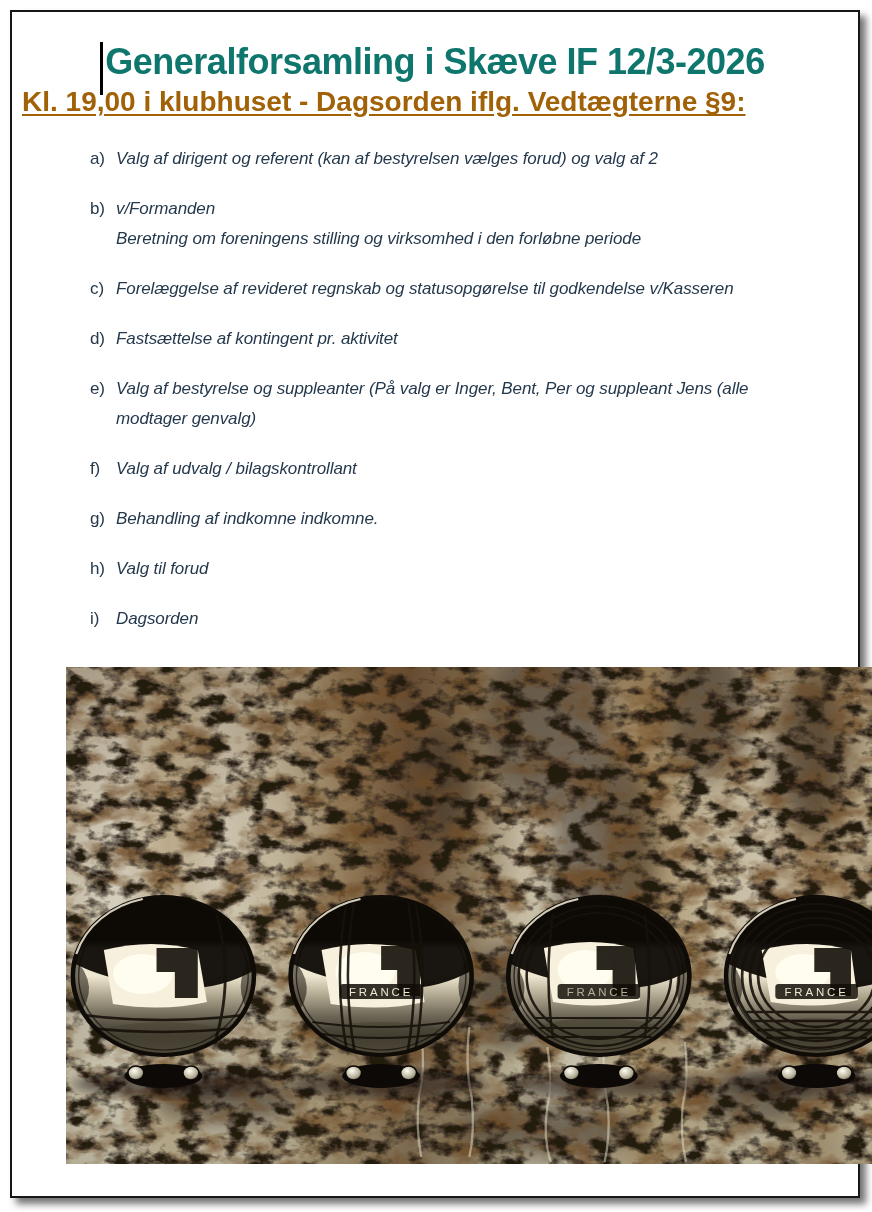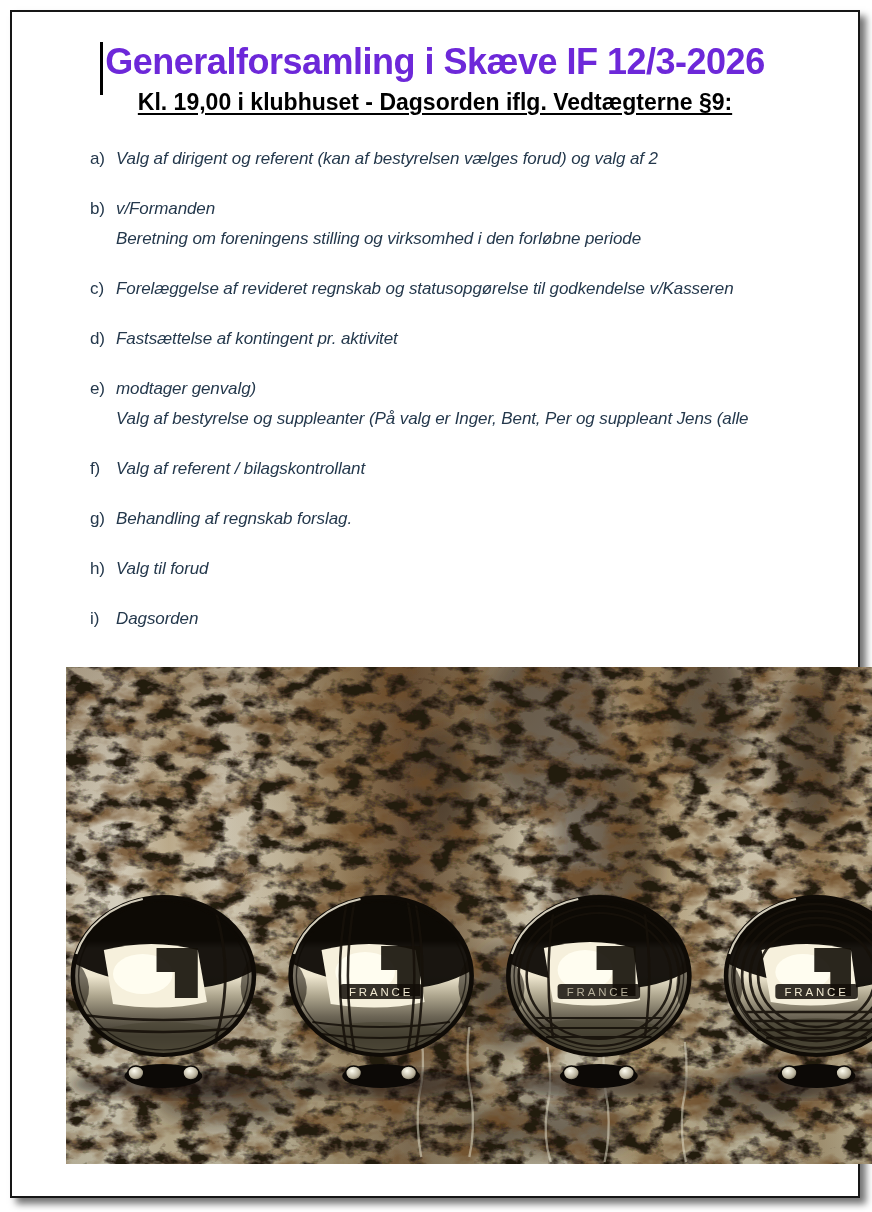--- a/index.html
+++ b/index.html
@@ -10,26 +10,26 @@
     background:#ffffff;border:2px solid #161616;box-sizing:border-box;
     box-shadow:6px 6px 7px rgba(0,0,0,0.55);
   }
   .cursor{
     position:absolute;left:88px;top:30px;width:3px;height:53px;
     background:#000;display:block;
   }
   h1.title{
     margin:28px 10px 0 10px;text-align:center;
     font-size:36px;line-height:44px;font-weight:bold;
-    color:#6d28d9;letter-spacing:-0.5px;
+    color:#0f766e;letter-spacing:-0.5px;
   }
   h2.subtitle{
-    margin:3px 10px 0 10px;text-align:center;
-    font-size:23px;line-height:30px;font-weight:bold;
-    color:#000000;text-decoration:underline;
+    margin:3px 10px 0 10px;text-align:left;
+    font-size:28px;line-height:30px;font-weight:bold;
+    color:#a16207;text-decoration:underline;
     text-underline-offset:3px;
   }
   .agenda{margin-top:27px;padding-left:78px;padding-right:10px;}
   .item{display:flex;margin-bottom:20px;color:#24384c;
         font-size:17px;line-height:30px;letter-spacing:-0.1px;}
   .marker{flex:0 0 26px;}
   .text{flex:1 1 auto;font-style:italic;}
   .line{display:block;white-space:nowrap;}
   .line:empty{display:none;}
   .photo{
@@ -70,34 +70,34 @@
     </div>
     <div class="item">
       <span class="marker">d)</span>
       <span class="text">
         <span class="line">Fastsættelse af kontingent pr. aktivitet</span>
       </span>
     </div>
     <div class="item">
       <span class="marker">e)</span>
       <span class="text">
+        <span class="line">Valg af bestyrelse og suppleanter (På valg er Inger, Bent, Per og suppleant Jens (alle</span>
         <span class="line">modtager genvalg)</span>
-        <span class="line">Valg af bestyrelse og suppleanter (På valg er Inger, Bent, Per og suppleant Jens (alle</span>
       </span>
     </div>
     <div class="item">
       <span class="marker">f)</span>
       <span class="text">
-        <span class="line">Valg af referent / bilagskontrollant</span>
+        <span class="line">Valg af udvalg / bilagskontrollant</span>
       </span>
     </div>
     <div class="item">
       <span class="marker">g)</span>
       <span class="text">
-        <span class="line">Behandling af regnskab forslag.</span>
+        <span class="line">Behandling af indkomne indkomne.</span>
       </span>
     </div>
     <div class="item">
       <span class="marker">h)</span>
       <span class="text">
         <span class="line">Valg til forud</span>
       </span>
     </div>
     <div class="item">
       <span class="marker">i)</span>

